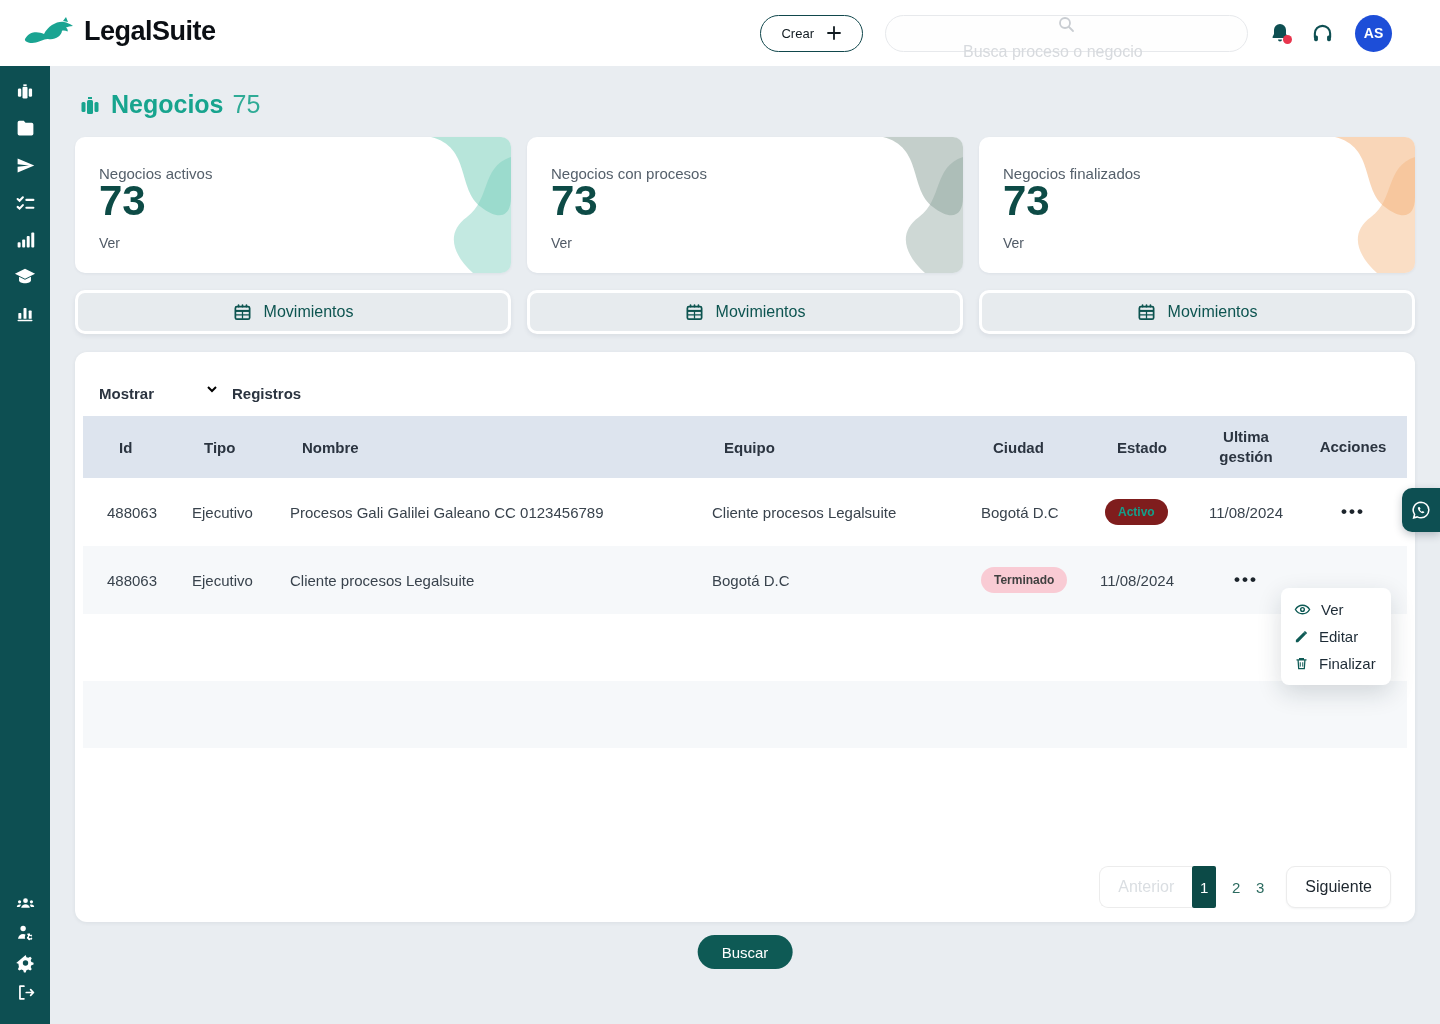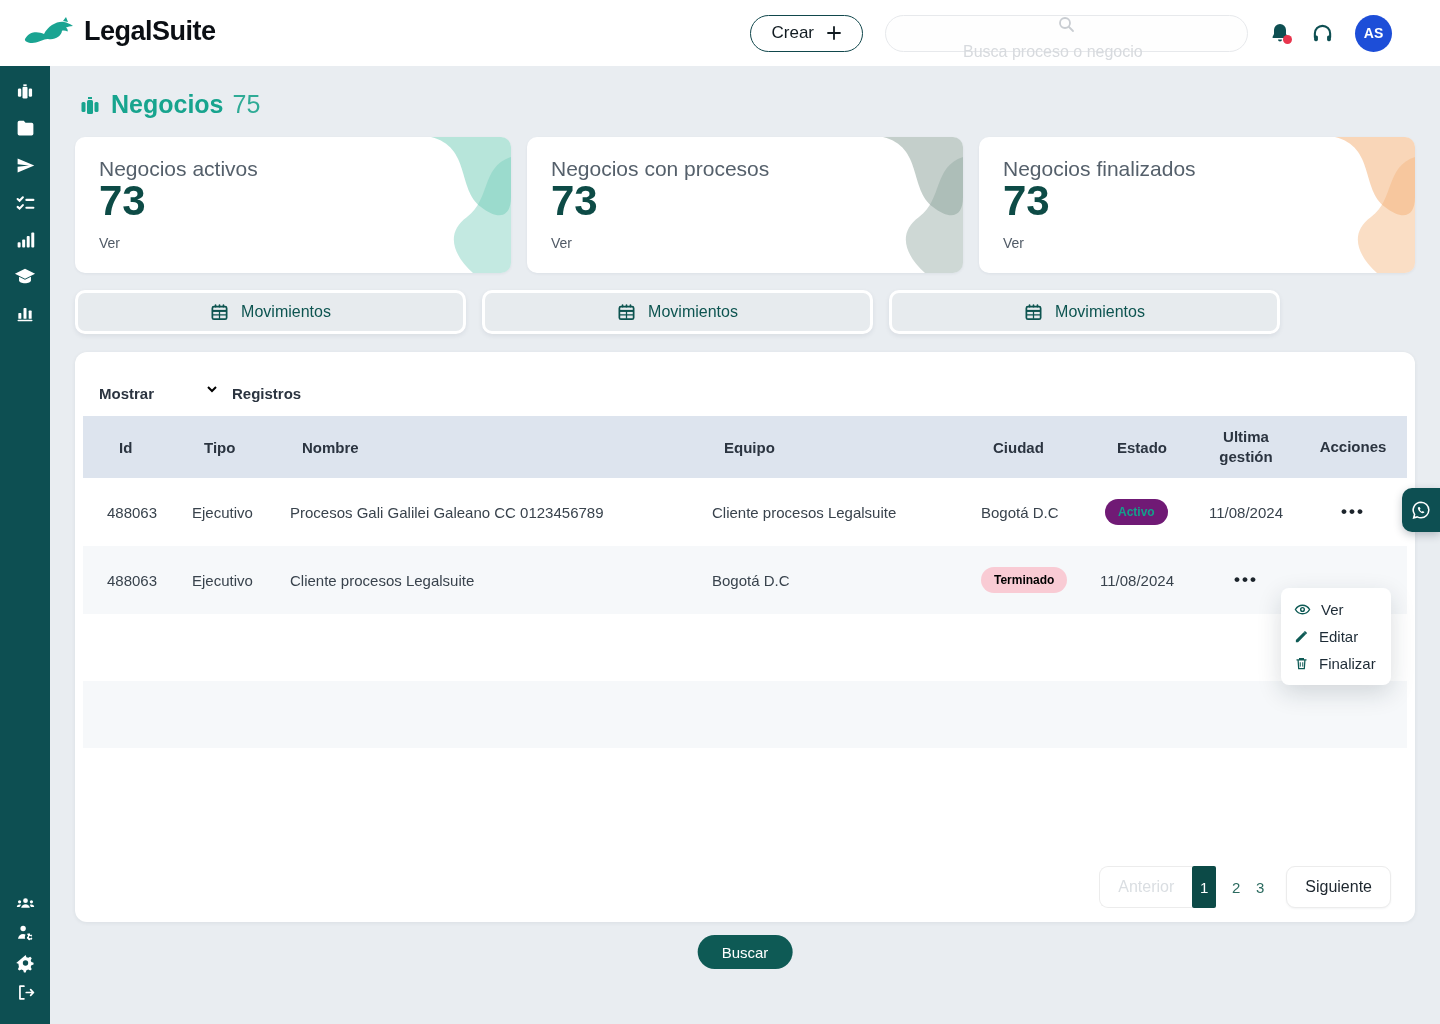--- a/index.html
+++ b/index.html
@@ -4,21 +4,21 @@
 <style>
   * { margin:0; padding:0; box-sizing:border-box; }
   html,body { width:1440px; height:1024px; overflow:hidden; }
   body { font-family:"Liberation Sans","DejaVu Sans",sans-serif; background:#e9edf1; position:relative; }
 
   
   .topbar { position:absolute; top:0; left:0; width:1440px; height:66px; background:#ffffff; display:flex; align-items:center; z-index:20; }
   .brand { display:flex; align-items:flex-start; gap:8px; margin-left:22px; }
   .brand-name { font-size:27px; font-weight:800; color:#0b0f14; letter-spacing:-0.5px; }
   .topbar-right { margin-left:auto; display:flex; align-items:center; gap:22px; margin-right:48px; }
-  .crear-btn { display:flex; align-items:center; gap:12px; height:37px; padding:0 20px; border:1.6px solid #11474c; border-radius:19px; background:#fff; font-size:17px; color:#111b21; cursor:pointer; }
+  .crear-btn { display:flex; align-items:center; gap:12px; height:37px; padding:0 20px; border:1.6px solid #11474c; border-radius:19px; background:#fff; font-size:13px; color:#111b21; cursor:pointer; }
   .search-box { display:flex; align-items:center; gap:10px; width:363px; height:37px; border:1px solid #e7e9ec; border-radius:19px; background:#fefefe; padding:0 16px;flex-direction:column; }
   .search-box input { border:none; outline:none; flex:1; font-size:16px; color:#333; background:transparent; font-family:inherit; }
   .search-box input::placeholder { color:#d7dade; }
   .icon-btn { position:relative; background:none; border:none; cursor:pointer; color:#0e4f52; display:flex; }
   .notif-dot { position:absolute; right:-2px; bottom:0; width:9px; height:9px; border-radius:50%; background:#e8354d; }
   .avatar { width:37px; height:37px; border-radius:50%; background:#1d4ed8; color:#fff; font-size:14px; font-weight:700; display:flex; align-items:center; justify-content:center; cursor:pointer; }
 
   
   .sidebar { position:absolute; top:66px; left:0; width:50px; height:958px; background:#0d4f52; display:flex; flex-direction:column; align-items:center; z-index:15; }
   .side-top { display:flex; flex-direction:column; align-items:center; gap:15px; padding-top:14px; }
@@ -29,43 +29,43 @@
   
   .main { position:absolute; top:66px; left:50px; width:1390px; height:958px; }
   .page-title { display:flex; align-items:center; gap:9px; margin:24px 0 0 28px; }
   .page-title .t-icon { color:#17a48e; display:flex; }
   .page-title .t-text { font-size:25px; font-weight:800; color:#17a48e; }
   .page-title .t-count { font-size:25px; font-weight:400; color:#2fab96; }
 
   .cards-row { position:absolute; top:71px; left:25px; display:flex; gap:16px; }
   .stat-card { position:relative; width:436px; height:136px; background:#fff; border-radius:10px; overflow:hidden; box-shadow:0 1px 3px rgba(25,40,60,.06); }
   .stat-card .blob { position:absolute; right:0; top:0; height:136px; width:150px; }
-  .sc-label { position:absolute; left:24px; top:20px; font-size:21px; color:#55606b; }
+  .sc-label { position:absolute; left:24px; top:28px; font-size:15px; color:#55606b; }
   .sc-value { position:absolute; left:24px; top:40px; font-size:42px; font-weight:800; color:#0d4b46; }
   .sc-link { position:absolute; left:24px; top:98px; font-size:14px; color:#505a66; cursor:pointer; }
 
   .mov-row { position:absolute; top:224px; left:25px; display:flex; gap:16px; }
-  .mov-btn { width:391px; height:44px; background:#e7ebee; border:3px solid #ffffff; border-radius:10px; box-shadow:0 2px 5px rgba(25,40,60,.08); display:flex; align-items:center; justify-content:center; gap:12px; font-size:16px; color:#0d5450; cursor:pointer; font-family:inherit; }
+  .mov-btn { width:436px; height:44px; background:#e7ebee; border:3px solid #ffffff; border-radius:10px; box-shadow:0 2px 5px rgba(25,40,60,.08); display:flex; align-items:center; justify-content:center; gap:12px; font-size:16px; color:#0d5450; cursor:pointer; font-family:inherit; }
 
   
   .table-card { position:absolute; top:286px; left:25px; width:1340px; height:570px; background:#fff; border-radius:12px; box-shadow:0 1px 4px rgba(25,40,60,.07); }
   .table-controls { display:flex; align-items:flex-end; margin:24px 0 4px 24px; font-size:15px; font-weight:700; color:#2b3440; }
   .page-size-select { width:54px; height:26px; margin:0 12px; background:#fff; border:none; outline:none; }
   .grid { display:grid; grid-template-columns:85px 98px 422px 269px 124px 112px 106px 1fr; align-items:center; }
   .thead { margin:14px 8px 0 8px; background:#dde4ee; min-height:62px; font-size:15px; font-weight:700; color:#2b3440; }
   .thead .cell { padding-left:36px; }
   .thead .cell.center { padding-left:0; text-align:center; line-height:1.35; }
   .trow { margin:0 8px; min-height:68px; font-size:15px; color:#39434d; }
   .trow .cell { padding-left:24px; }
   .trow .cell.center { padding-left:0; text-align:center; }
   .trow.alt { background:#f6f8fa; }
   .trow.empty { min-height:67px; }
   .badge { display:inline-block; padding:6px 13px; border-radius:14px; font-size:12px; font-weight:700; }
-  .badge.active { background:#701a75; color:#14a08b; }
-  .badge.terminated { background:#f9cbd4; color:#000000; }
+  .badge.active { background:#7f1d1d; color:#14a08b; }
+  .badge.terminated { background:#f9cbd4; color:#404040; }
   .dots-btn { background:none; border:none; cursor:pointer; font-size:17px; font-weight:800; color:#1c242b; letter-spacing:2px; }
 
   
   .pagination { position:absolute; right:24px; top:514px; display:flex; align-items:center; height:42px; }
   .pg-prev { height:42px; padding:0 18px; background:#fff; border:1px solid #ececec; border-radius:9px 0 0 9px; border-right:none; color:#dadee2; font-size:16px; font-family:inherit; cursor:default; }
   .pg-num { min-width:24px; height:42px; border:none; background:none; font-size:15px; font-family:inherit; cursor:pointer; color:#2c6b60; }
   .pg-num.active { background:#0c4a47; color:#fff; border-radius:2px; width:24px; margin-right:8px; }
   .pg-next { height:42px; padding:0 18px; margin-left:14px; background:#fff; border:1px solid #ececec; border-radius:9px; color:#1d262e; font-size:16px; font-family:inherit; cursor:pointer; box-shadow:0 1px 2px rgba(25,40,60,.05); }
   .buscar-btn { position:absolute; left:50%; transform:translateX(-50%); top:583px; height:34px; padding:0 24px; background:#0e5a55; color:#fff; border:none; border-radius:17px; font-size:15px; font-family:inherit; cursor:pointer; }
 

